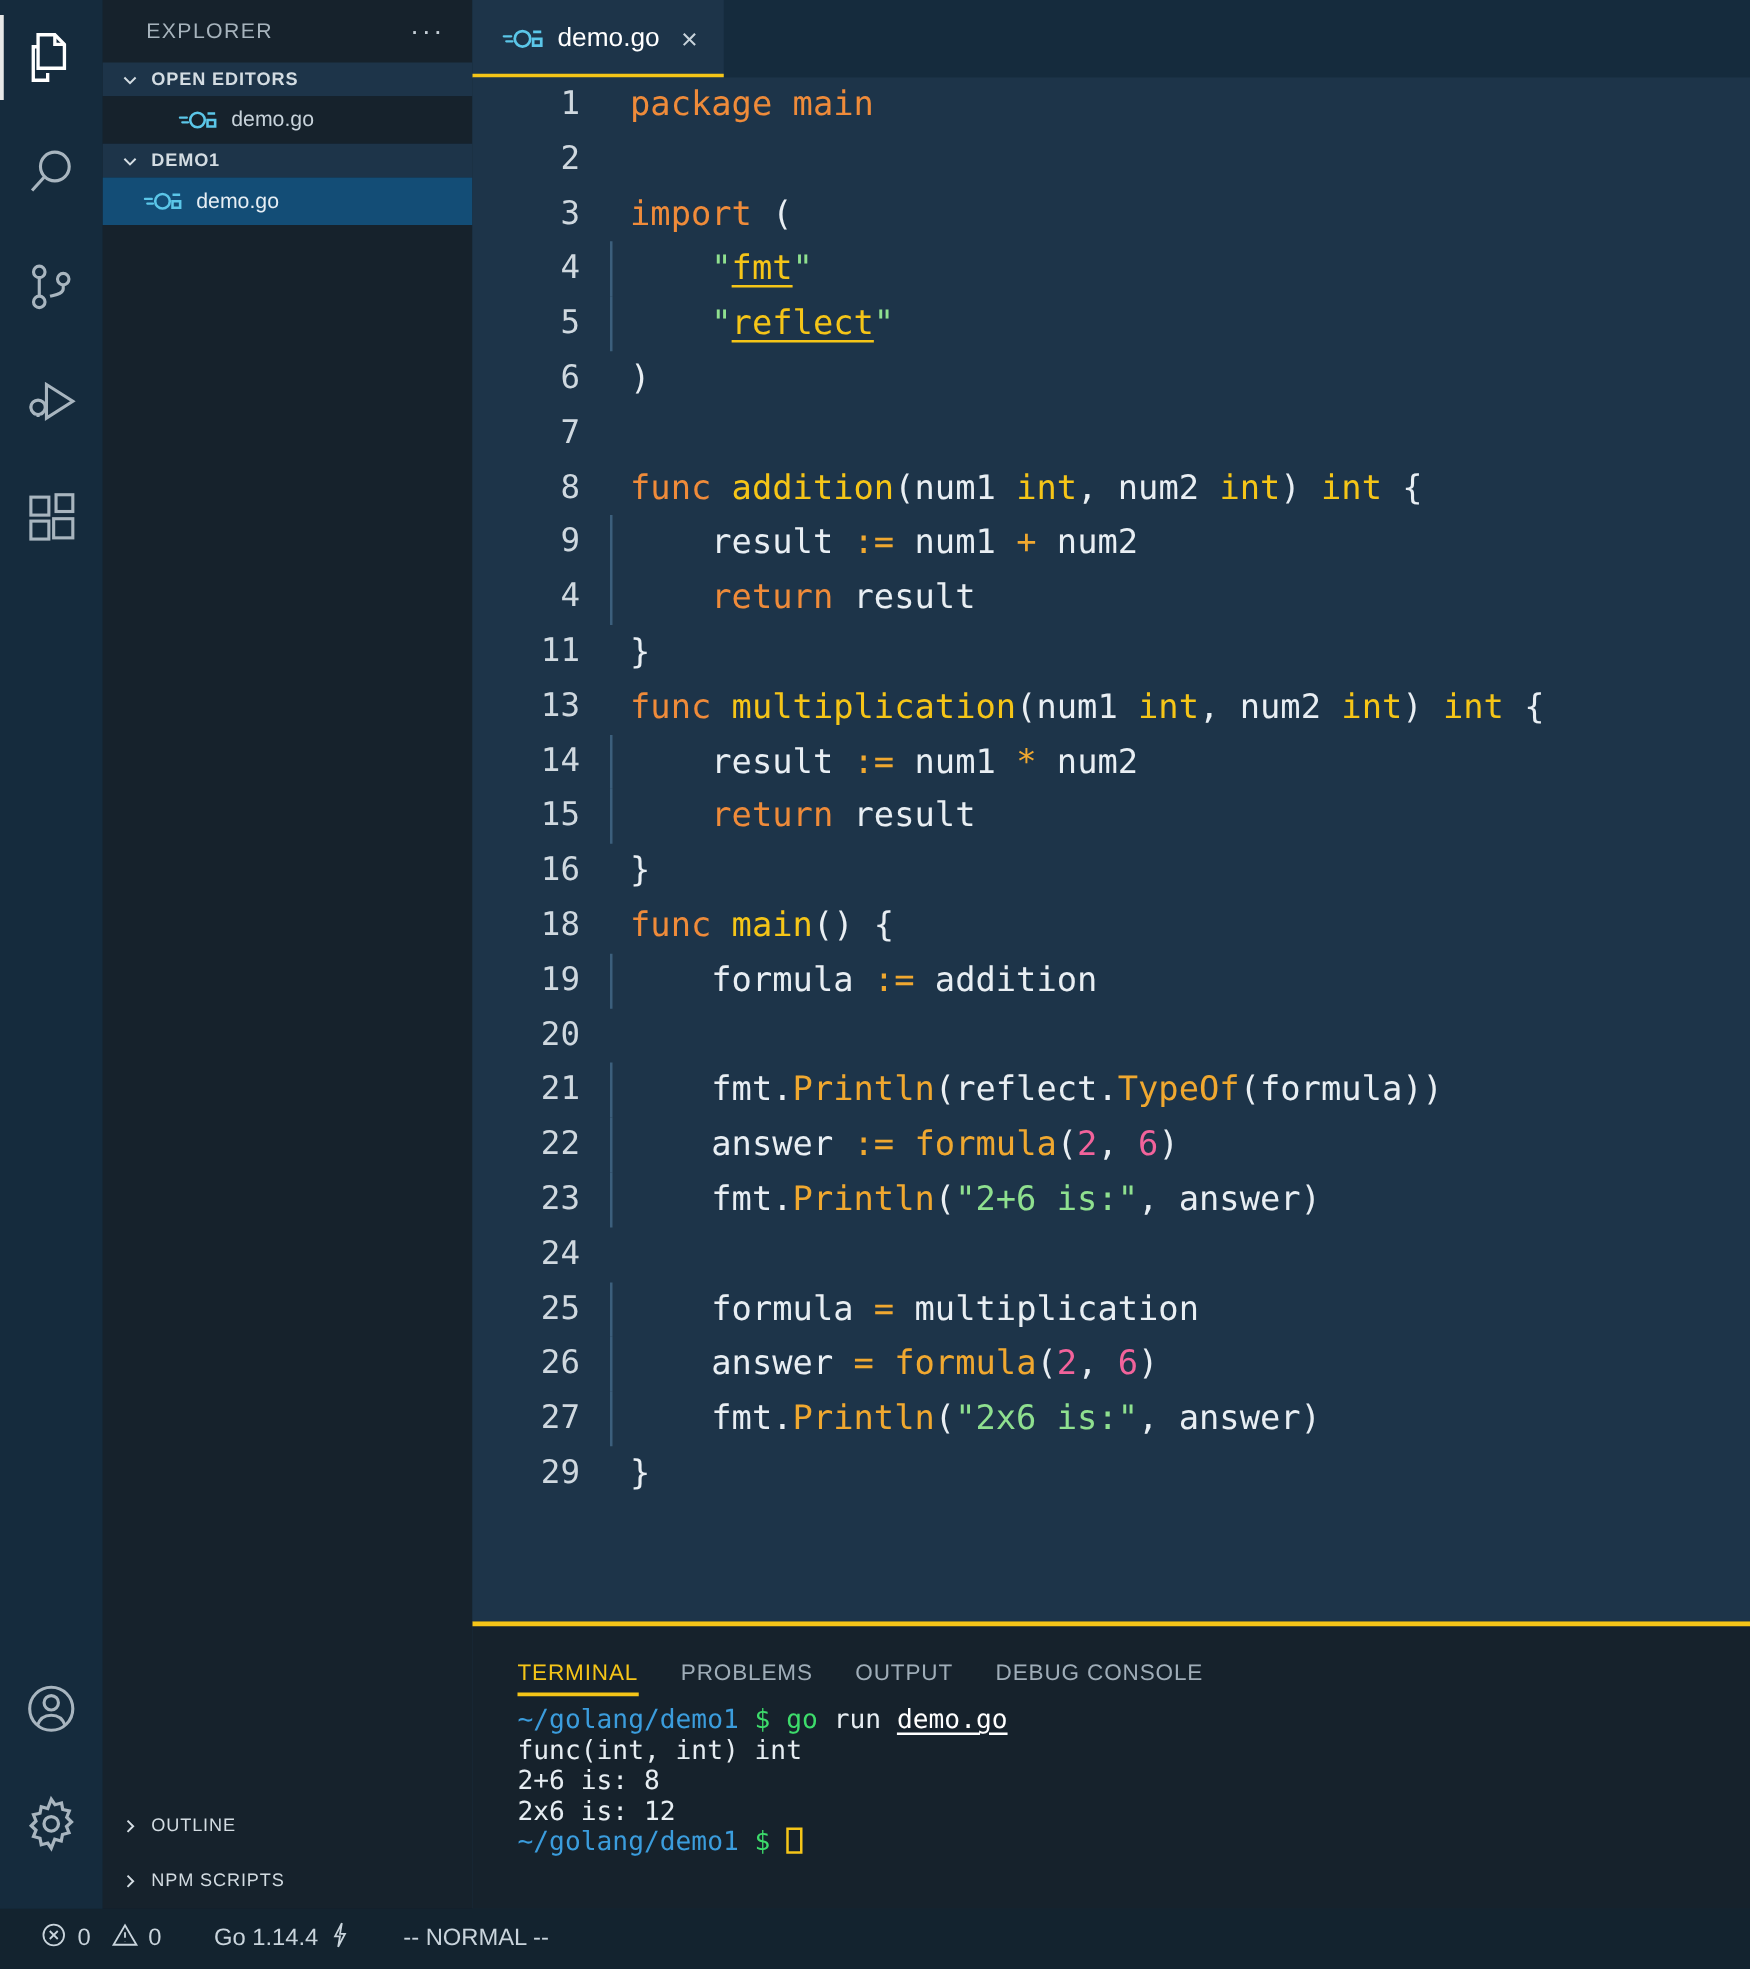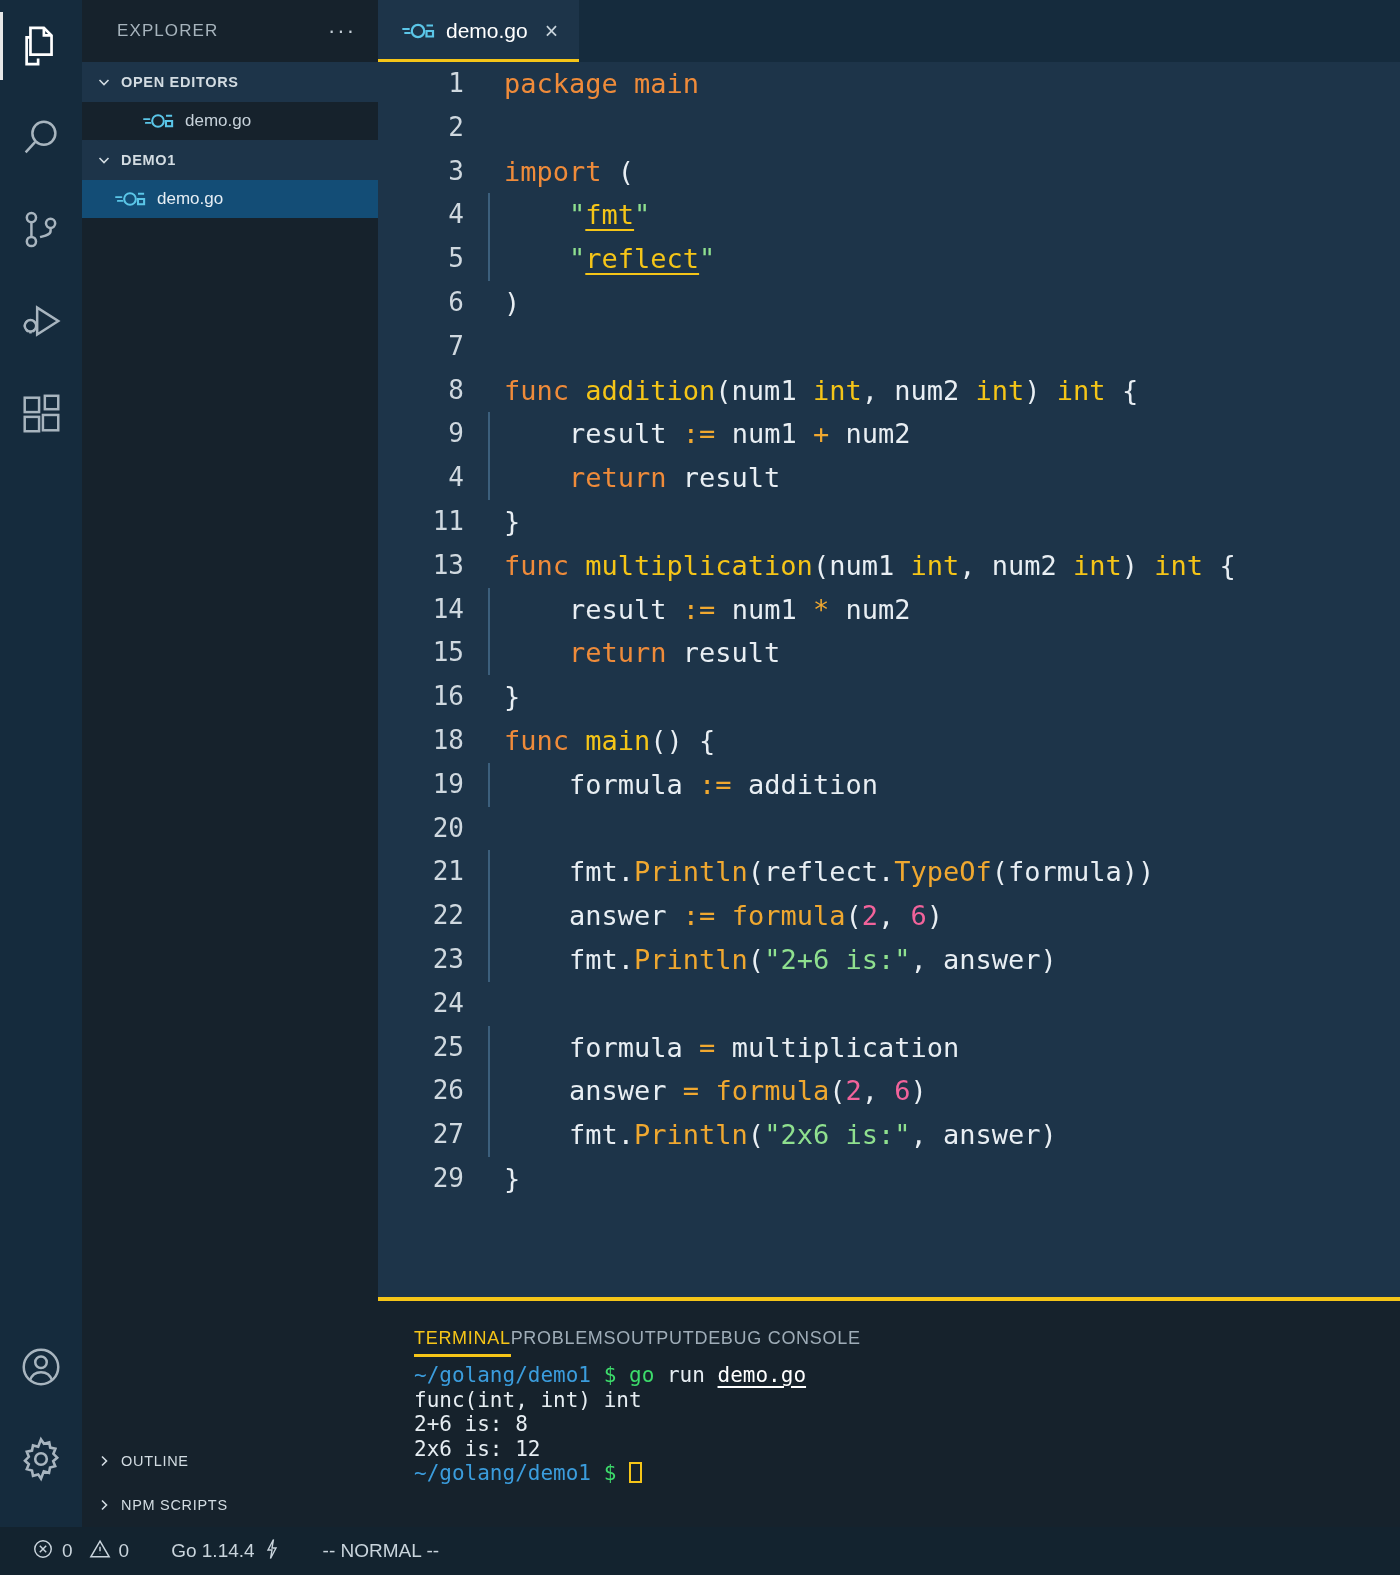--- a/index.html
+++ b/index.html
@@ -25,26 +25,26 @@
     position: relative; cursor: pointer;
   }
   .act-item svg { display:block; }
   .act-item.active::before {
     content:""; position: absolute; left: 0; top: 12px; bottom: 12px; width: 3px; background: #e7e7e7;
   }
 
   
   .sidebar { width: 296px; flex: 0 0 296px; background: #16222c; display: flex; flex-direction: column; }
   .sb-header {
-    height: 62px; display: flex; align-items: center; justify-content: space-between;
+    height: 50px; display: flex; align-items: center; justify-content: space-between;
     padding: 0 22px 0 35px; color: #a7b4bd; font-size: 17px; letter-spacing: 1.1px;
   }
   .sb-dots { color: #c4ced6; font-size: 22px; letter-spacing: 2px; line-height: 10px; cursor:pointer; }
   .sb-section-head {
-    height: 40px; display: flex; align-items: center; gap: 9px;
+    height: 27px; display: flex; align-items: center; gap: 9px;
     padding-left: 14px; font-size: 14.5px; font-weight: bold; letter-spacing: .7px;
     color: #d3dce2; background: #1d3449; cursor: pointer;
   }
   .chev { width: 16px; height: 16px; flex: 0 0 16px; display:inline-block; }
   .sb-row {
     height: 38px; display: flex; align-items: center; gap: 9px;
     font-size: 17px; color: #c7d2da; cursor: pointer;
   }
   .sb-row.openeditor { background: #16222c; padding-left: 60px; }
   .sb-row.selected { background: #134d76; color: #e6eef4; padding-left: 32px; }
@@ -94,21 +94,21 @@
   .t-link { color: #f5c518; text-decoration: underline; text-underline-offset: 5px; }
   .t-num  { color: #f2639b; }   
   .t-op   { color: #f0a830; }   
   .t-call { color: #f0a830; }
 
   
   .panel {
     flex: 0 0 230px; height: 230px; background: #16222c;
     border-top: 4px solid #f5c518; display: flex; flex-direction: column;
   }
-  .panel-tabs { display: flex; align-items: flex-end; padding: 14px 0 0 36px; height: 56px; }
+  .panel-tabs { display: flex; align-items: flex-end; gap: 34px; padding: 14px 0 0 36px; height: 56px; }
   .panel-tab {
     font-size: 18px; letter-spacing: .7px; color: #9fadb8; padding-bottom: 8px;
     position: relative; cursor: pointer;
   }
   .panel-tab.active { color: #f5c518; }
   .panel-tab.active::after {
     content:""; position:absolute; left:0; right:0; bottom:0; height:3px; background:#f5c518;
   }
   .terminal {
     flex: 1 1 auto; padding: 6px 0 0 36px;

